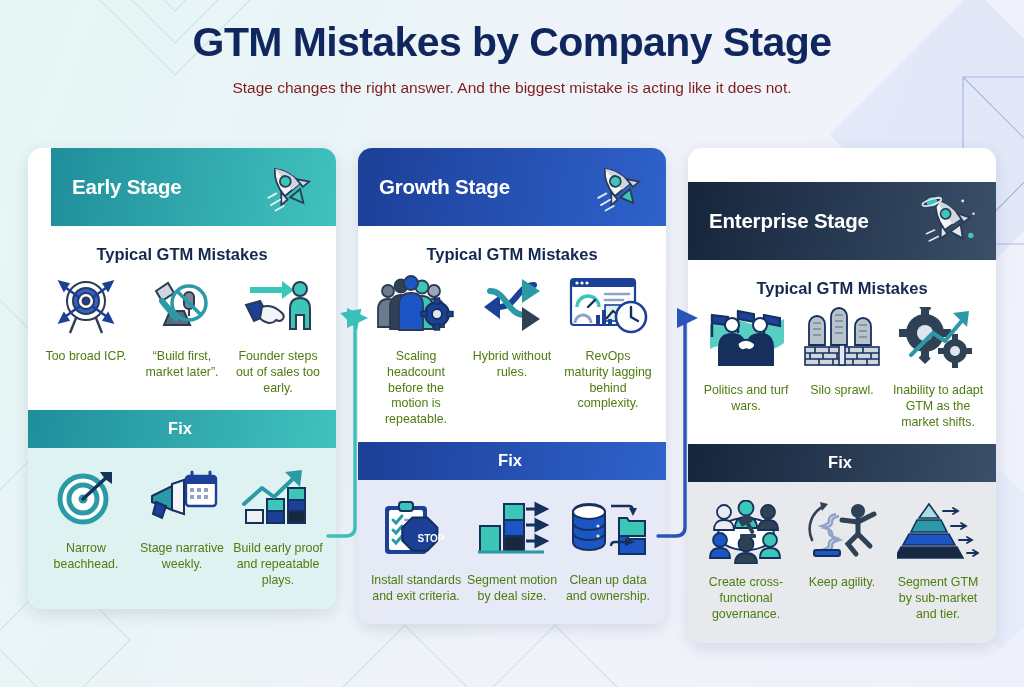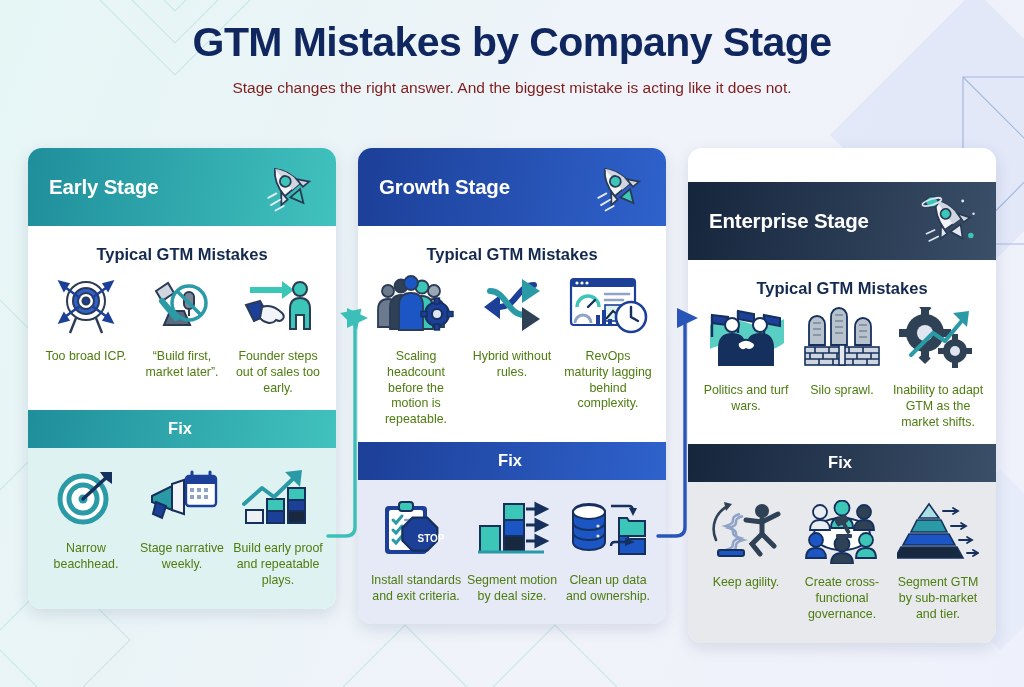--- a/index.html
+++ b/index.html
@@ -53,21 +53,21 @@
   .row{display:flex;align-items:flex-start;justify-content:space-between;}
   .cell{flex:1 1 0;display:flex;flex-direction:column;align-items:center;min-width:0;}
   .cell .art{height:74px;display:flex;align-items:center;justify-content:center;}
   .cell .cap{
     font-size:12.4px;line-height:1.27;color:#4d7c0f;text-align:center;
     margin-top:7px;padding:0 2px;
   }
   .fixbody .cell .art{height:72px;}
 
   
-  .t-early .card-head{background:linear-gradient(100deg,#1f8e9b 0%,#41c2be 100%);}
+  .t-early .card-head{background:linear-gradient(100deg,#1f8e9b 0%,#41c2be 100%);margin-left:23px;}
   .t-early .fixbar{background:linear-gradient(100deg,#1f8e9b 0%,#41c2be 100%);}
   .t-early .fixbody{background:#dff2f2;}
   .t-growth .card-head{background:linear-gradient(100deg,#1c3f97 0%,#2f62cc 100%);}
   .t-growth .fixbar{background:linear-gradient(100deg,#1c3f97 0%,#2f62cc 100%);}
   .t-growth .fixbody{background:#e6e9f6;}
   .t-ent .card-head{background:linear-gradient(100deg,#15253c 0%,#3b4f68 100%);margin-top:34px;}
   .t-ent .fixbar{background:linear-gradient(100deg,#15253c 0%,#3b4f68 100%);}
   .t-ent .fixbody{background:#e7e9ec;}
 
   .connector{position:absolute;z-index:3;pointer-events:none;}
@@ -532,40 +532,20 @@
           <div class="cap">Inability to adapt GTM as the market shifts.</div>
         </div>
       </div>
     </div>
 
     <div class="fixbar">Fix</div>
     <div class="fixbody">
       <div class="row">
         <div class="cell">
           <div class="art">
-            <svg viewBox="0 0 80 64" width="80" height="64">
-              <path d="M10 40 C4 26 10 12 22 6" fill="none" stroke="#2f4255" stroke-width="2.6" stroke-linecap="round"></path>
-              <path d="M18 2 L26 4 L20 11 Z" fill="#2f4255"></path>
-              <g fill="none" stroke="#8fa3c9" stroke-width="2.6">
-                <path d="M20 50 C34 46 20 42 34 38 C20 34 34 30 20 26 C34 22 20 18 34 14"></path>
-                <path d="M23 52 C37 48 23 44 37 40 C23 36 37 32 23 28 C37 24 23 20 37 16"></path>
-              </g>
-              <rect x="12" y="50" width="26" height="6" rx="2" fill="#1c56c4" stroke="#16305e" stroke-width="2"></rect>
-              <circle cx="56" cy="11" r="7" fill="#2f4255"></circle>
-              <path d="M56 19 L56 34 L68 46" fill="none" stroke="#2f4255" stroke-width="5" stroke-linecap="round"></path>
-              <path d="M56 34 L46 44 L54 54" fill="none" stroke="#2f4255" stroke-width="5" stroke-linecap="round"></path>
-              <path d="M56 22 L72 14" fill="none" stroke="#2f4255" stroke-width="5" stroke-linecap="round"></path>
-              <path d="M56 22 L40 20" fill="none" stroke="#2f4255" stroke-width="5" stroke-linecap="round"></path>
-            </svg>
-          </div>
-          <div class="cap">Keep agility.</div>
-        </div>
-
-        <div class="cell">
-          <div class="art">
             <svg viewBox="0 0 84 64" width="84" height="64">
               <ellipse cx="42" cy="34" rx="28" ry="16" fill="#fff" stroke="#16305e" stroke-width="2"></ellipse>
               <g stroke="#16305e" stroke-width="1.8">
                 <circle cx="20" cy="12" r="7" fill="#e9edf2"></circle>
                   <path d="M20 20 C27 20 30 24 30 30 L10 30 C10 24 13 20 20 20 Z" fill="#e9edf2"></path>
                 <circle cx="42" cy="8" r="7.5" fill="#3cc6b8"></circle>
                   <path d="M42 17 C50 17 53 22 53 28 L31 28 C31 22 34 17 42 17 Z" fill="#3cc6b8"></path>
                 <circle cx="64" cy="12" r="7" fill="#2f4255"></circle>
                   <path d="M64 20 C71 20 74 24 74 30 L54 30 C54 24 57 20 64 20 Z" fill="#2f4255"></path>
                 <circle cx="16" cy="40" r="7" fill="#1c56c4"></circle>
@@ -580,20 +560,40 @@
                 <rect x="38" y="16" width="13" height="8" rx="2" fill="#2f4255"></rect>
                 <rect x="43" y="23" width="4" height="12" rx="1.5" fill="#2f4255"></rect>
               </g>
             </svg>
           </div>
           <div class="cap">Create cross-functional governance.</div>
         </div>
 
         <div class="cell">
           <div class="art">
+            <svg viewBox="0 0 80 64" width="80" height="64">
+              <path d="M10 40 C4 26 10 12 22 6" fill="none" stroke="#2f4255" stroke-width="2.6" stroke-linecap="round"></path>
+              <path d="M18 2 L26 4 L20 11 Z" fill="#2f4255"></path>
+              <g fill="none" stroke="#8fa3c9" stroke-width="2.6">
+                <path d="M20 50 C34 46 20 42 34 38 C20 34 34 30 20 26 C34 22 20 18 34 14"></path>
+                <path d="M23 52 C37 48 23 44 37 40 C23 36 37 32 23 28 C37 24 23 20 37 16"></path>
+              </g>
+              <rect x="12" y="50" width="26" height="6" rx="2" fill="#1c56c4" stroke="#16305e" stroke-width="2"></rect>
+              <circle cx="56" cy="11" r="7" fill="#2f4255"></circle>
+              <path d="M56 19 L56 34 L68 46" fill="none" stroke="#2f4255" stroke-width="5" stroke-linecap="round"></path>
+              <path d="M56 34 L46 44 L54 54" fill="none" stroke="#2f4255" stroke-width="5" stroke-linecap="round"></path>
+              <path d="M56 22 L72 14" fill="none" stroke="#2f4255" stroke-width="5" stroke-linecap="round"></path>
+              <path d="M56 22 L40 20" fill="none" stroke="#2f4255" stroke-width="5" stroke-linecap="round"></path>
+            </svg>
+          </div>
+          <div class="cap">Keep agility.</div>
+        </div>
+
+        <div class="cell">
+          <div class="art">
             <svg viewBox="0 0 82 64" width="82" height="64">
               <g stroke="#16305e" stroke-width="1.6">
                 <path d="M32 4 L42 18 L22 18 Z" fill="#a9dfe2"></path>
                 <path d="M20 20 L44 20 L50 32 L14 32 Z" fill="#2a9aa6"></path>
                 <path d="M12 34 L52 34 L58 45 L6 45 Z" fill="#1c56c4"></path>
                 <path d="M4 47 L60 47 L66 58 L-2 58 Z" fill="#17283f"></path>
               </g>
               <g stroke="#16305e" stroke-width="1.8" fill="none" stroke-linecap="round">
                 <path d="M46 11 H60"></path>
                   <path d="M56 8 L61 11 L56 14"></path>

